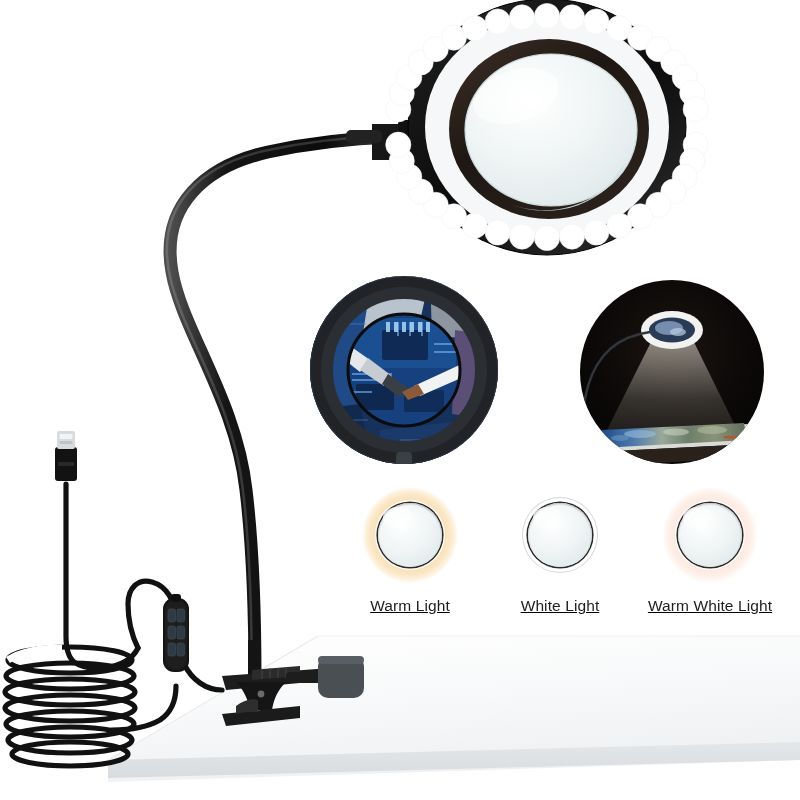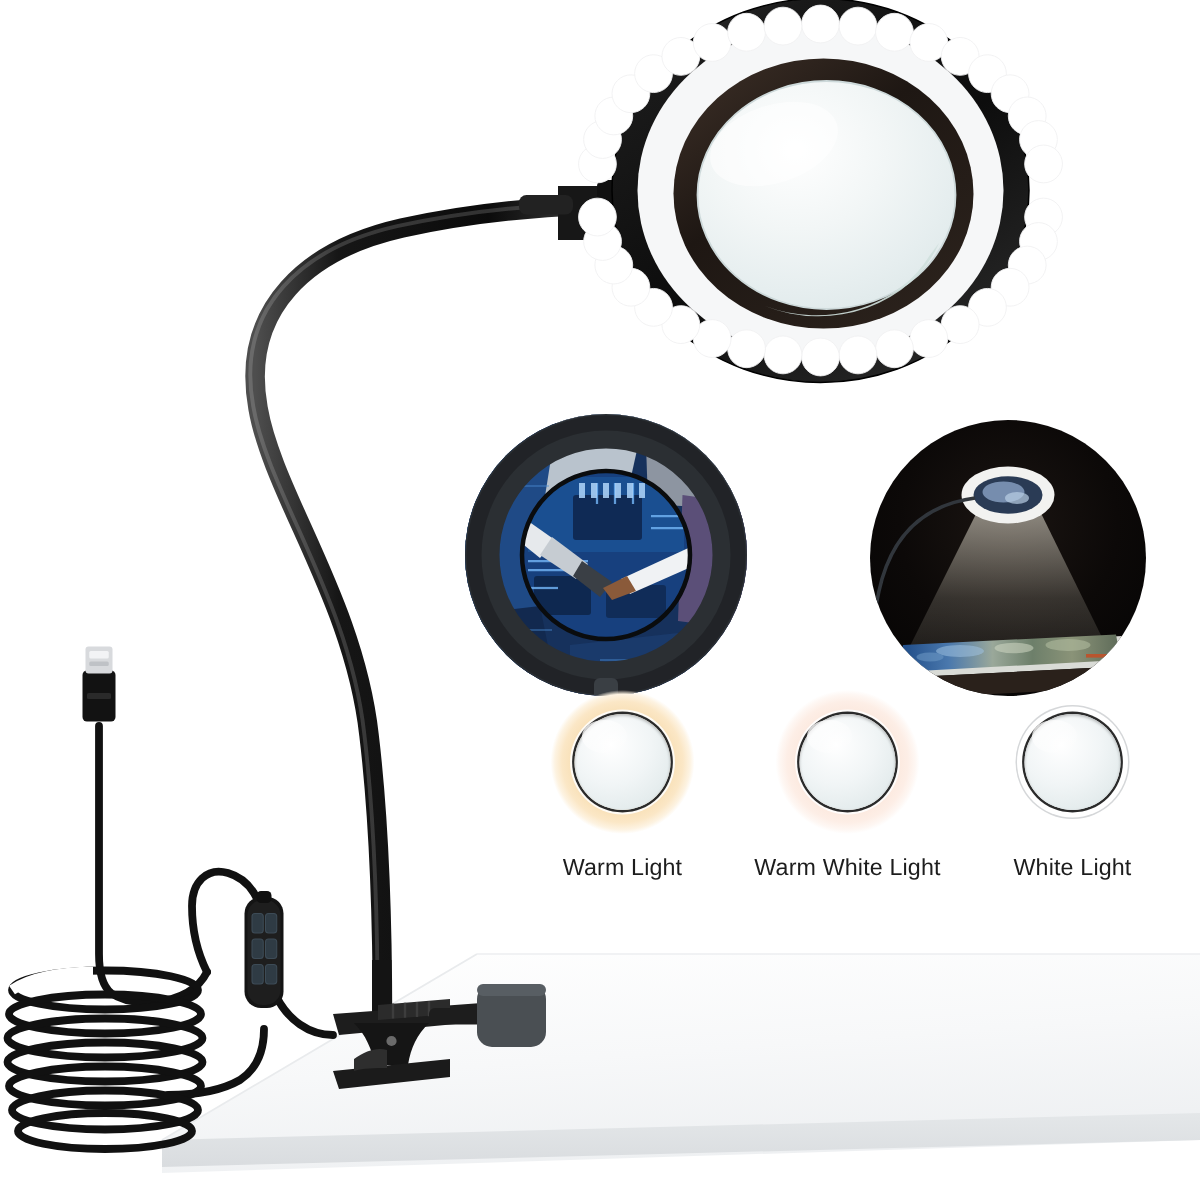--- a/index.html
+++ b/index.html
@@ -22,26 +22,27 @@
   #product-svg {
     position: absolute;
     left: 0; top: 0;
     width: 800px; height: 800px;
   }
 
   
   .mode-row {
     position: absolute;
     left: 330px;
-    top: 460px;
+    top: 487px;
     width: 460px;
     height: 135px;
     display: flex;
-    justify-content: flex-end;
+    justify-content: center;
     align-items: flex-start;
+    text-decoration: underline;
   }
   .mode-item {
     width: 150px;
     display: flex;
     flex-direction: column;
     align-items: center;
   }
   .mode-circle {
     position: relative;
     width: 96px;
@@ -434,28 +435,28 @@
   <div class="mode-row">
 
     <div class="mode-item">
       <div class="mode-circle" style="background: radial-gradient(circle closest-side, rgba(255,255,255,0) 0%, rgba(255,255,255,0) 58%, #f7dcae 60%, #fbe7c6 84%, #fdf3e2 94%, rgba(253,247,238,0) 100%);">
         <div class="mode-glass"></div>
       </div>
       <div class="mode-label">Warm Light</div>
     </div>
 
     <div class="mode-item">
+      <div class="mode-circle" style="background: radial-gradient(circle closest-side, rgba(255,255,255,0) 0%, rgba(255,255,255,0) 58%, #ffffff 60%, #ffffff 88%, rgba(255,255,255,0) 100%); box-shadow: 0 0 0 0 transparent;">
+        <div class="mode-glass" style="box-shadow: 0 0 0 1.6px #2b2b2b, 0 0 0 5px #ffffff, 0 0 0 6px #d5d7d9, 0 1px 2px rgba(0,0,0,0.25) inset;"></div>
+      </div>
+      <div class="mode-label">White Light</div>
+    </div>
+
+    <div class="mode-item">
       <div class="mode-circle" style="background: radial-gradient(circle closest-side, rgba(255,255,255,0) 0%, rgba(255,255,255,0) 58%, #fbe6da 60%, #fdeee6 84%, #fef7f3 94%, rgba(255,252,250,0) 100%);">
         <div class="mode-glass"></div>
       </div>
       <div class="mode-label">Warm White Light</div>
     </div>
 
-    <div class="mode-item">
-      <div class="mode-circle" style="background: radial-gradient(circle closest-side, rgba(255,255,255,0) 0%, rgba(255,255,255,0) 58%, #ffffff 60%, #ffffff 88%, rgba(255,255,255,0) 100%); box-shadow: 0 0 0 0 transparent;">
-        <div class="mode-glass" style="box-shadow: 0 0 0 1.6px #2b2b2b, 0 0 0 5px #ffffff, 0 0 0 6px #d5d7d9, 0 1px 2px rgba(0,0,0,0.25) inset;"></div>
-      </div>
-      <div class="mode-label">White Light</div>
-    </div>
-
   </div>
 
 </div>
 
 </body></html>

